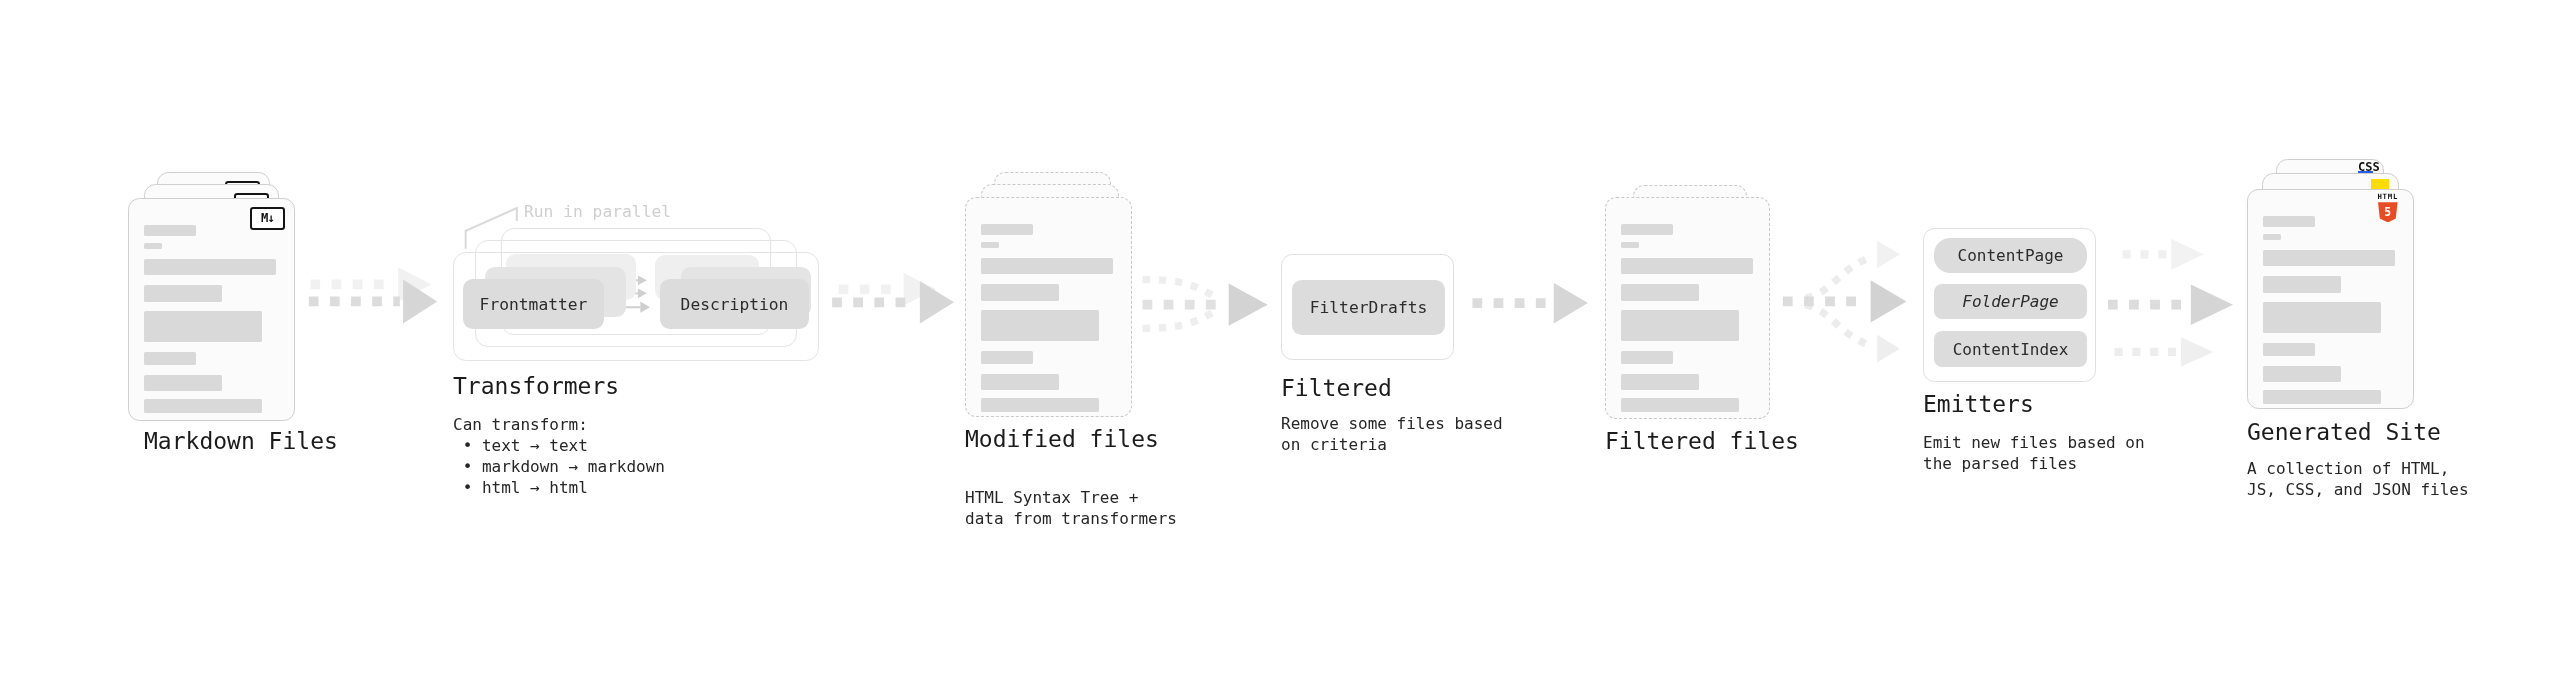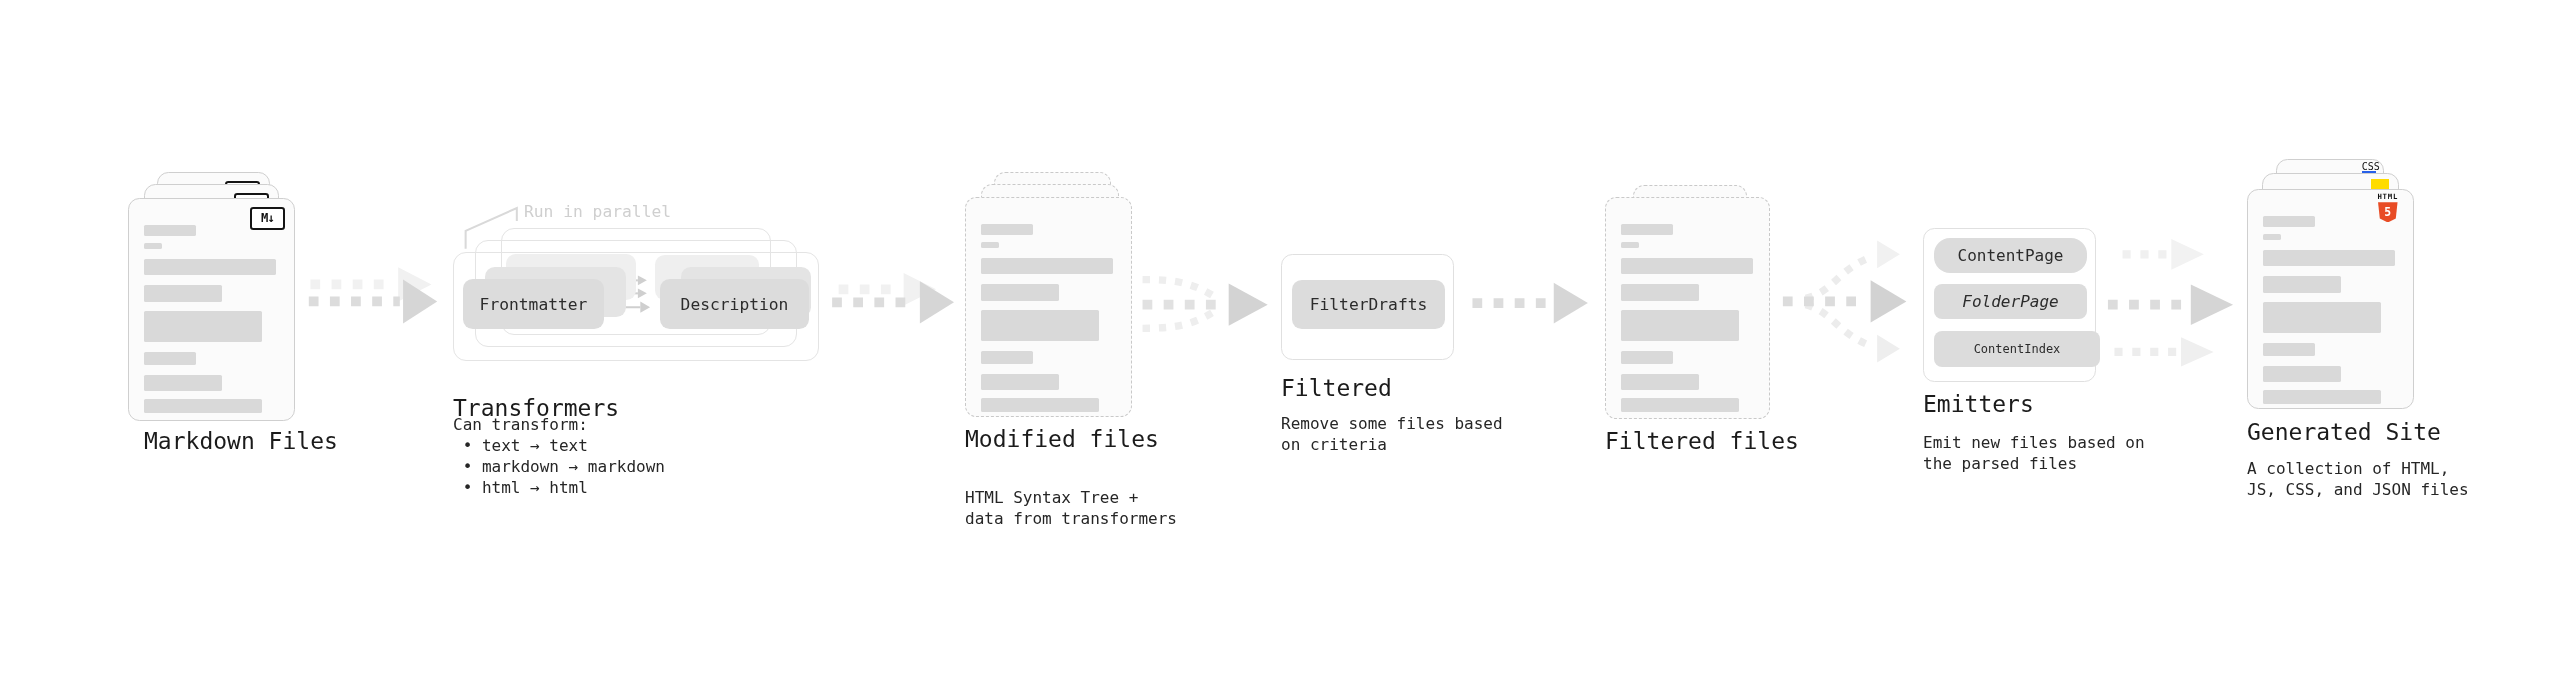--- a/index.html
+++ b/index.html
@@ -13,21 +13,21 @@
   .bars{position:absolute;left:0;top:0;right:0;padding:26px 0 0 15.4px;}
   .bar{background:#d9d9d9;border-radius:1.6px;}
 
   
   .badge-md{position:absolute;top:8.1px;right:9px;width:31px;height:18.7px;border:2.4px solid #141414;border-radius:3.3px;
             background:#ffffff;display:flex;align-items:center;justify-content:center;
             font-weight:700;font-size:12.2px;color:#141414;letter-spacing:-0.8px;}
 
   
   .badge-css{position:absolute;top:4.1px;right:3.3px;text-align:center;}
-  .badge-css .t{font-size:10px;font-weight:400;color:#111;line-height:6.5px;}
+  .badge-css .t{font-size:12px;font-weight:700;color:#111;line-height:6.5px;}
   .badge-css .b{width:14.6px;height:3.3px;margin-top:0.8px;}
   .badge-js{position:absolute;top:4.9px;right:9px;width:18px;height:11.4px;}
   .badge-html5{position:absolute;top:3.3px;right:13px;width:24.4px;text-align:center;}
   .badge-html5 .w{font-size:7.3px;font-weight:700;color:#111;letter-spacing:0.8px;line-height:8.1px;}
   .badge-html5 .shield{width:19.5px;height:20.3px;margin:0.8px auto 0;display:flex;align-items:center;justify-content:center;
         clip-path:polygon(0 0,100% 0,91% 80%,50% 100%,9% 80%);color:#fff;font-size:11.4px;font-weight:700;}
 
   
   .frame{position:absolute;box-sizing:border-box;border:1.6px solid #e4e4e4;border-radius:13px;background:transparent;}
   .panel{position:absolute;box-sizing:border-box;border:1.6px solid #e0e0e0;border-radius:11.4px;background:#ffffff;}
@@ -134,21 +134,21 @@
     <div class="frame" style="left:453px;top:252px;width:366px;height:109px;"></div>
 
     <div class="ghost" style="left:506px;top:254px;width:130px;height:46px;background:#efefef;"></div>
     <div class="ghost" style="left:485px;top:267px;width:141px;height:50px;background:#e4e4e4;"></div>
     <div class="chip" style="left:463px;top:279px;width:141px;height:50px;">Frontmatter</div>
 
     <div class="ghost" style="left:655px;top:255px;width:104px;height:45px;background:#efefef;"></div>
     <div class="ghost" style="left:681px;top:267px;width:130px;height:50px;background:#e4e4e4;"></div>
     <div class="chip" style="left:660px;top:279px;width:149px;height:50px;">Description</div>
 
-    <div class="h" style="left:453px;top:373px;margin-top:22px;">Transformers</div>
+    <div class="h" style="left:453px;top:373px;">Transformers</div>
     <div class="body" style="left:453px;top:414px;">Can transform:
  • text → text
  • markdown → markdown
  • html → html</div>
   </div>
 
   <div>
     <div class="card dashed" style="left:994px;top:172px;width:117px;height:81px;"></div>
     <div class="card dashed" style="left:981px;top:184px;width:138px;height:81px;"></div>
     <div class="card dashed" style="left:965px;top:197px;width:167px;height:220px;">
@@ -163,21 +163,21 @@
           <div class="bar" style="width: 118px; height: 14px; margin-top: 7.3px;"></div>
         </div>
     </div>
     <div class="h" style="left:965px;top:426px;">Modified files</div>
     <div class="body" style="left:965px;top:465px;margin-top:22px;">HTML Syntax Tree +
 data from transformers</div>
   </div>
 
   <div>
     <div class="panel" style="left:1281px;top:254px;width:173px;height:106px;"></div>
-    <div class="chip" style="left:1292px;top:280px;width:153px;height:49px;">FilterDrafts</div>
+    <div class="chip" style="left:1292px;top:280px;width:153px;height:55px;">FilterDrafts</div>
     <div class="h" style="left:1281px;top:375px;">Filtered</div>
     <div class="body" style="left:1281px;top:413px;">Remove some files based
 on criteria</div>
   </div>
 
   <div>
     <div class="card dashed" style="left:1633px;top:185px;width:114px;height:81px;"></div>
     <div class="card dashed" style="left:1605px;top:197px;width:165px;height:222px;">
       <div class="bars">
           <div class="bar" style="width: 52px; height: 11.4px; margin-top: 0px;"></div>
@@ -190,21 +190,21 @@
           <div class="bar" style="width: 118px; height: 14px; margin-top: 7.3px;"></div>
         </div>
     </div>
     <div class="h" style="left:1605px;top:428px;">Filtered files</div>
   </div>
 
   <div>
     <div class="panel" style="left:1923px;top:228px;width:173px;height:154px;"></div>
     <div class="chip" style="left:1934px;top:238px;width:153px;height:35px;font-size:16px;border-radius:16px;">ContentPage</div>
     <div class="chip" style="left:1934px;top:284px;width:153px;height:35px;font-size:16px;border-radius:8.1px;font-style:italic;">FolderPage</div>
-    <div class="chip" style="left:1934px;top:331px;width:166px;height:36px;font-size:12px;border-radius:8.1px;">ContentIndex</div>
+    <div class="chip" style="left:1934px;top:331px;width:153px;height:36px;font-size:16px;border-radius:8.1px;">ContentIndex</div>
     <div class="h" style="left:1923px;top:391px;">Emitters</div>
     <div class="body" style="left:1923px;top:432px;">Emit new files based on
 the parsed files</div>
   </div>
 
   <div>
     <div class="card" style="left:2276px;top:159px;width:108px;height:98px;">
       <div class="badge-css">
         <div class="t">CSS</div>
         <div class="b" style="background: rgb(39, 96, 232);"></div>

